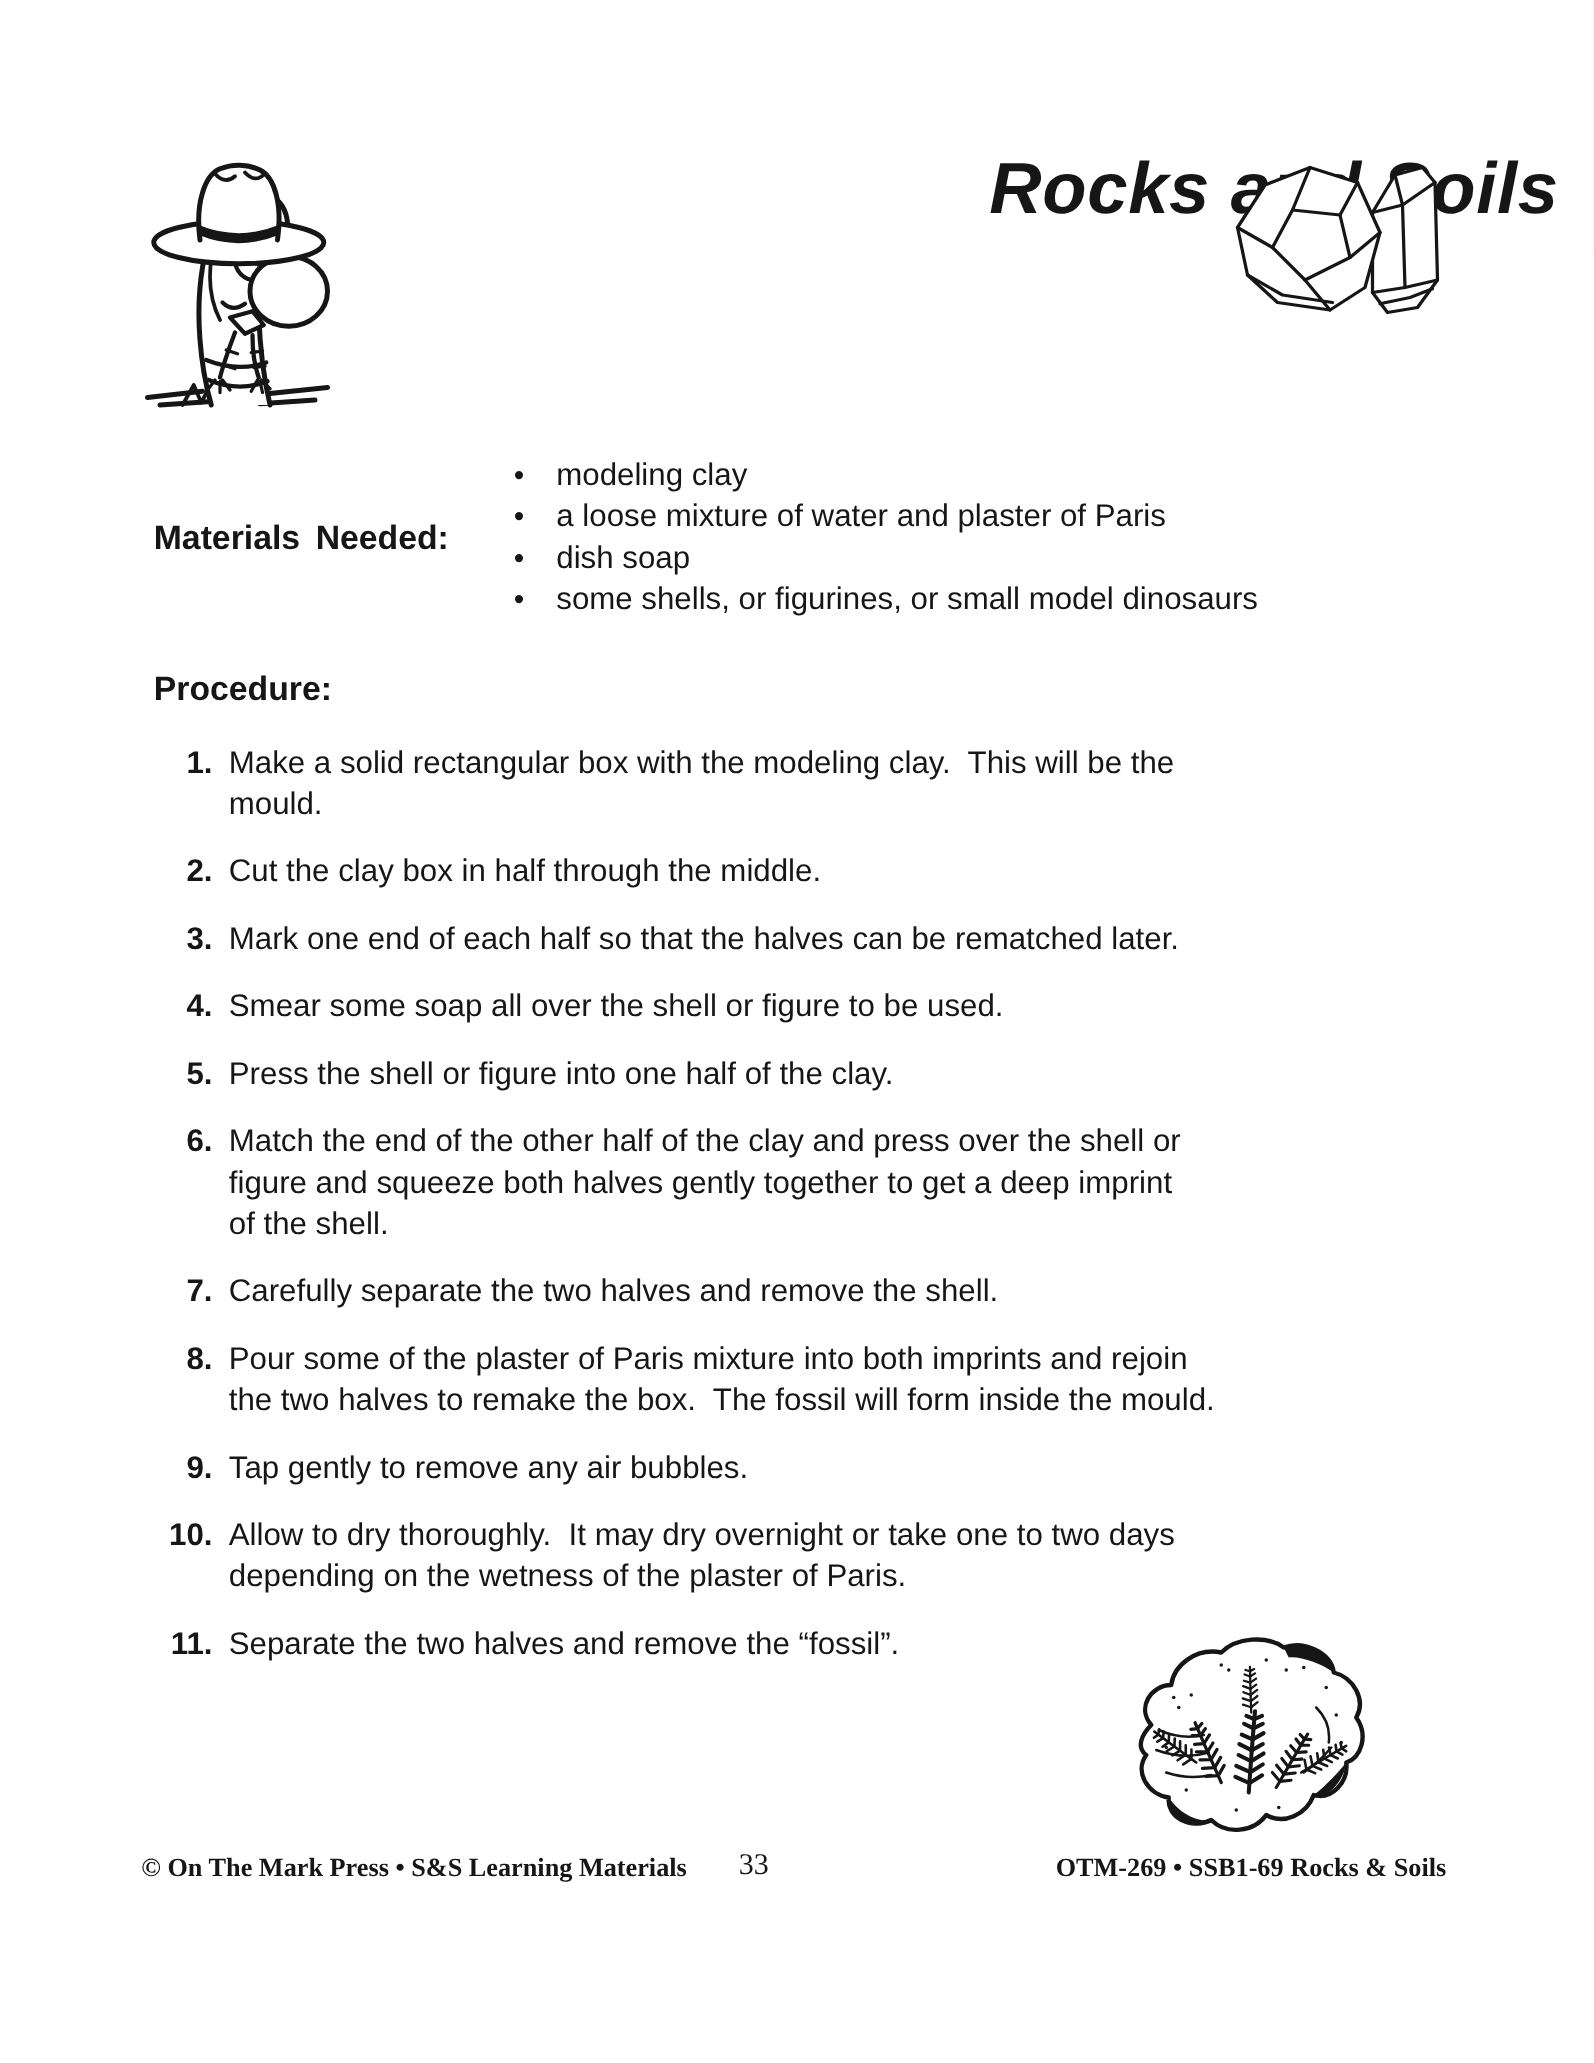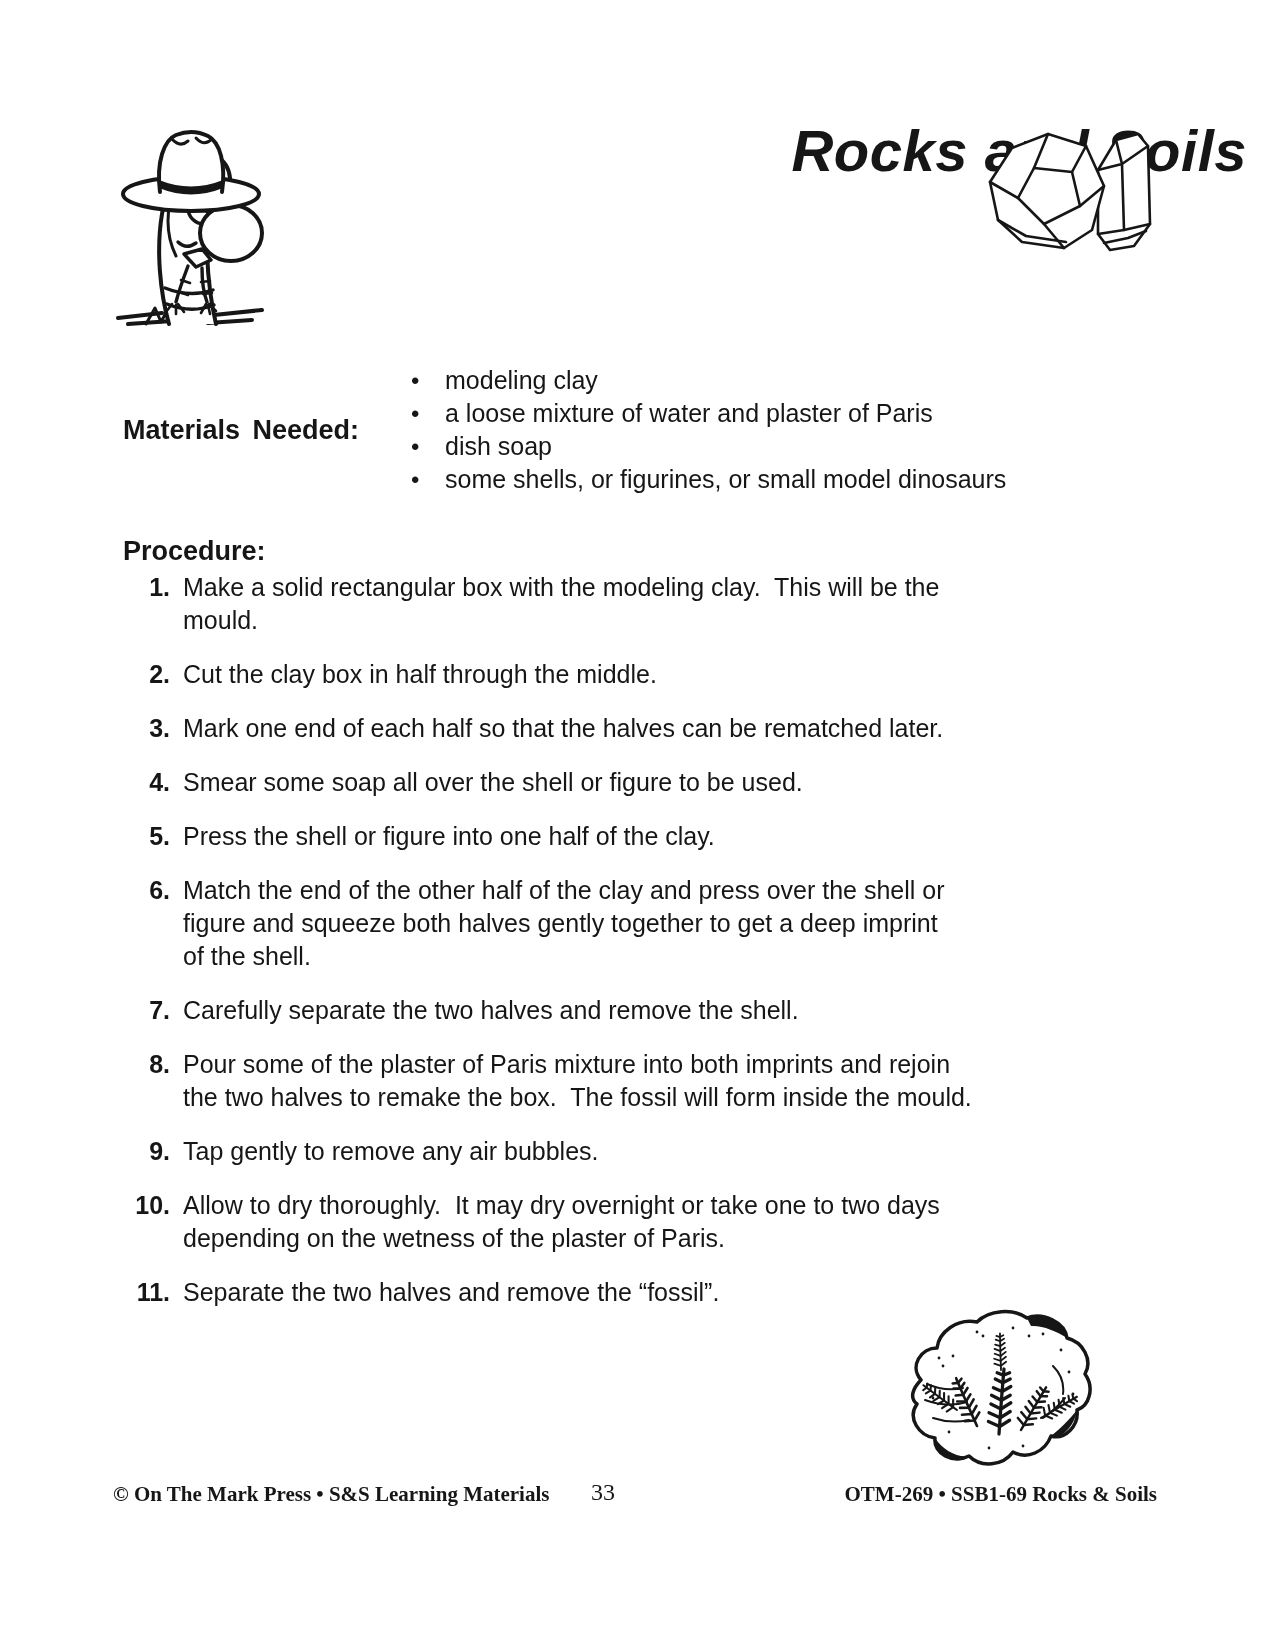--- a/index.html
+++ b/index.html
@@ -28,21 +28,21 @@
     margin: 26px 0 0 0; font-size: 43px; font-weight: bold; line-height: 1; letter-spacing: 0.5px;
   }
   
   .materials { display: flex; margin: 8px 0 0 123px; align-items: center; }
   .materials-label { flex: 0 0 272px; font-size: 27px; font-weight: bold; word-spacing: 5px; padding-top: 1px; }
   .materials-list { margin: 0; padding: 0 0 0 16px; list-style: none; font-size: 25px; line-height: 33px; }
   .materials-list li { display: flex; }
   .bullet { flex: 0 0 34px; font-size: 24px; }
   
   .procedure { margin: 40px 0 0 123px; }
-  .procedure-label { font-size: 27px; font-weight: bold; margin-bottom: 4px; }
+  .procedure-label { font-size: 27px; font-weight: bold; margin-bottom: 27px; }
   .steps { margin: 0; padding: 0; list-style: none; font-size: 25px; line-height: 33px; width: 1010px; }
   .step { display: grid; grid-template-columns: 47px 1fr; column-gap: 13px; margin-bottom: 21px; }
   .step-num { font-weight: bold; text-align: right; }
   .step-text { white-space: pre-wrap; }
   
   .fossil-svg { position: absolute; left: 893px; top: 1306px; width: 212px; height: 172px; }
   
   .footer {
     position: absolute; left: 113px; top: 1482px; width: 1044px;
     font-family: "Liberation Serif", "DejaVu Serif", serif;

